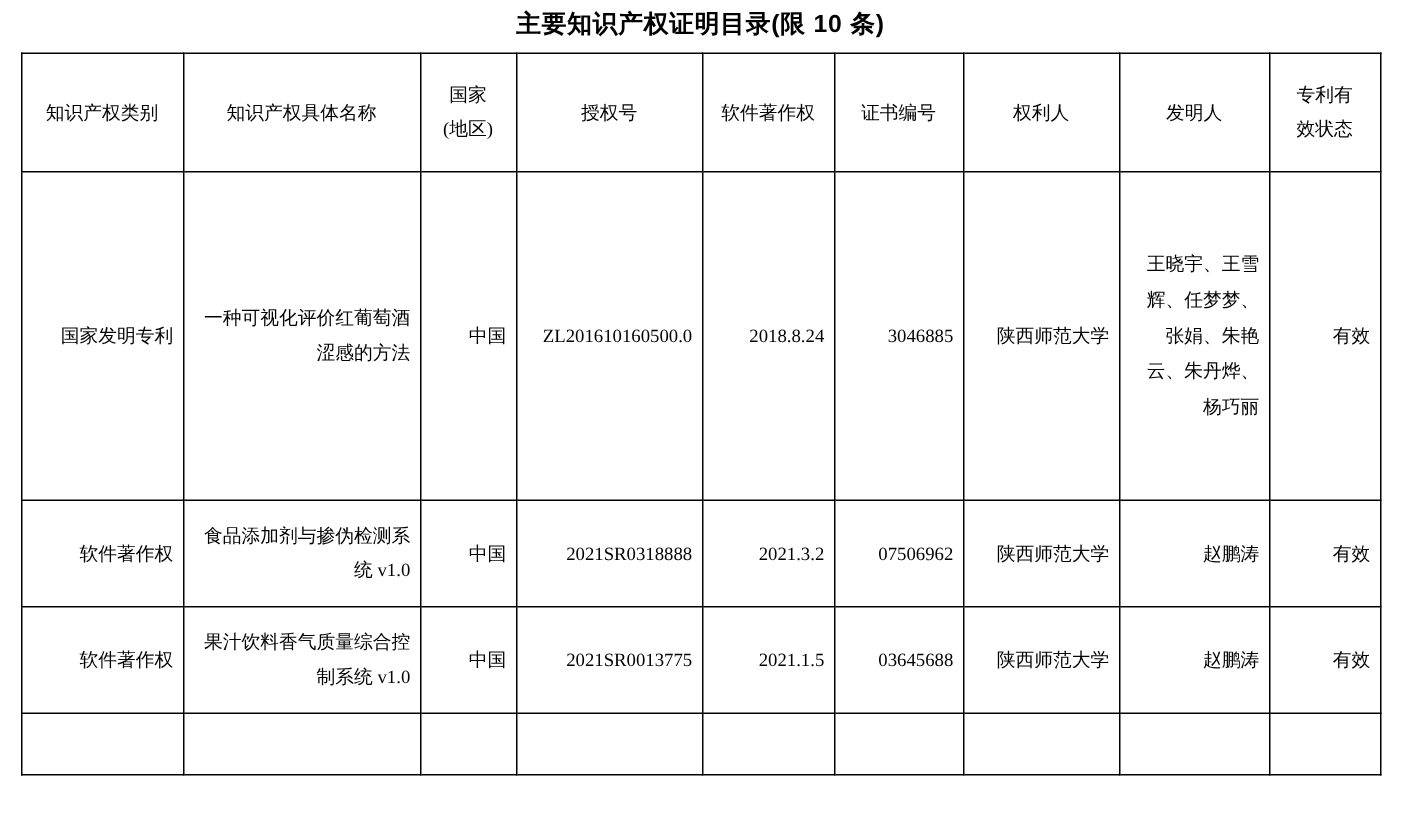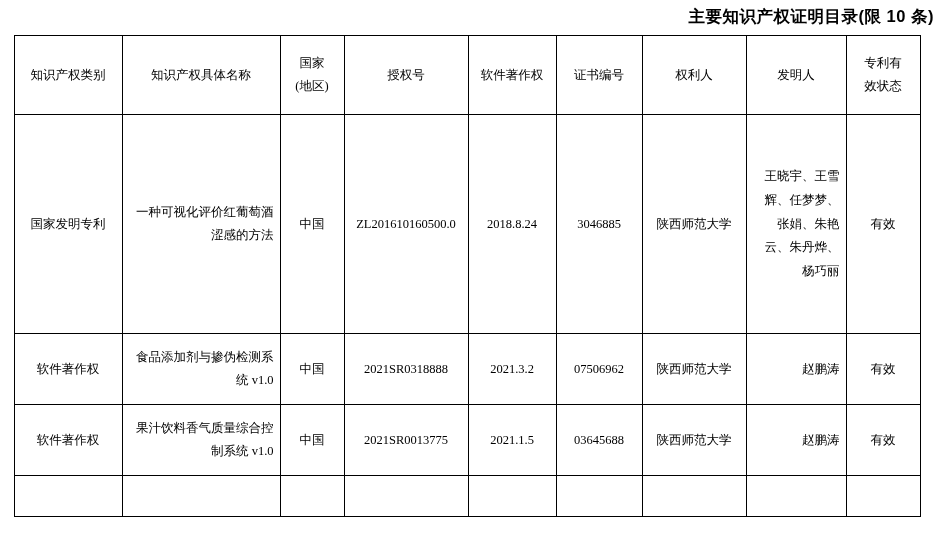--- a/index.html
+++ b/index.html
@@ -14,21 +14,21 @@
     color: #000000;
     overflow: hidden;
   }
   .page {
     width: 934px;
     height: 546px;
     position: relative;
     box-sizing: border-box;
   }
   .doc-title {
-    text-align: right;
+    text-align: center;
     font-size: 16.5px;
     font-weight: bold;
     letter-spacing: 0.5px;
     padding-top: 6px;
     padding-bottom: 8px;
     line-height: 1.3;
   }
   table.ip-table {
     border-collapse: collapse;
     width: 906px;
@@ -53,21 +53,21 @@
   .c0 { width: 108px; }
   .c1 { width: 158px; }
   .c2 { width: 64px; }
   .c3 { width: 124px; }
   .c4 { width: 88px; }
   .c5 { width: 86px; }
   .c6 { width: 104px; }
   .c7 { width: 100px; }
   .c8 { width: 74px; }
 
-  .center { text-align: center; }
+  .center { text-align: right; }
 
   td.cell-name {
     text-align: right;
     padding-left: 9px;
     padding-right: 4px;
   }
   td.cell-inventor {
     text-align: right;
     padding-left: 9px;
     padding-right: 6px;

